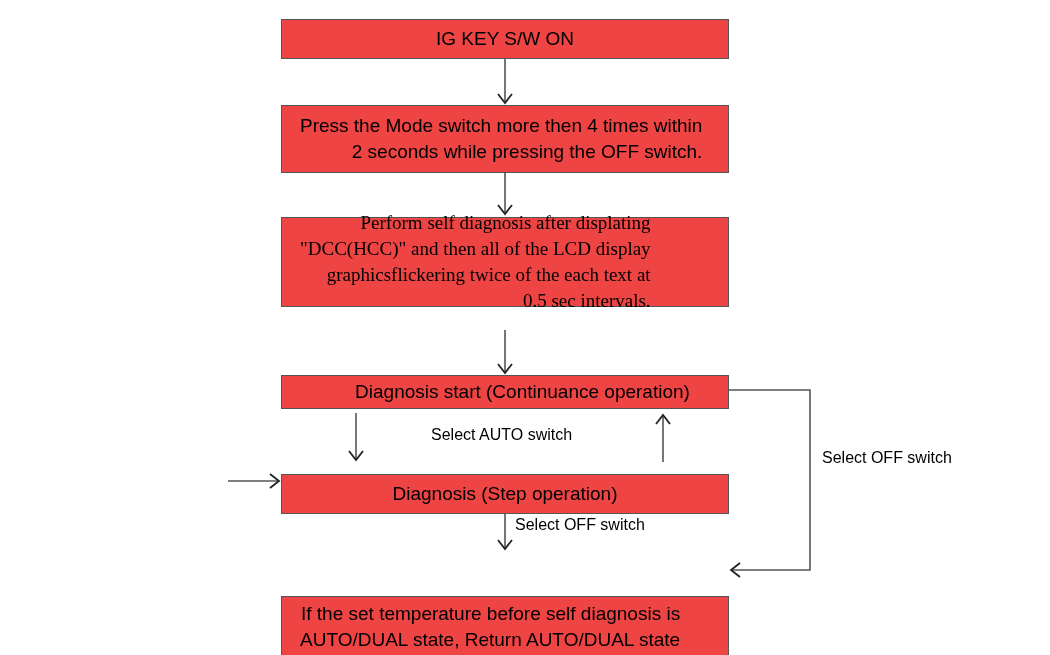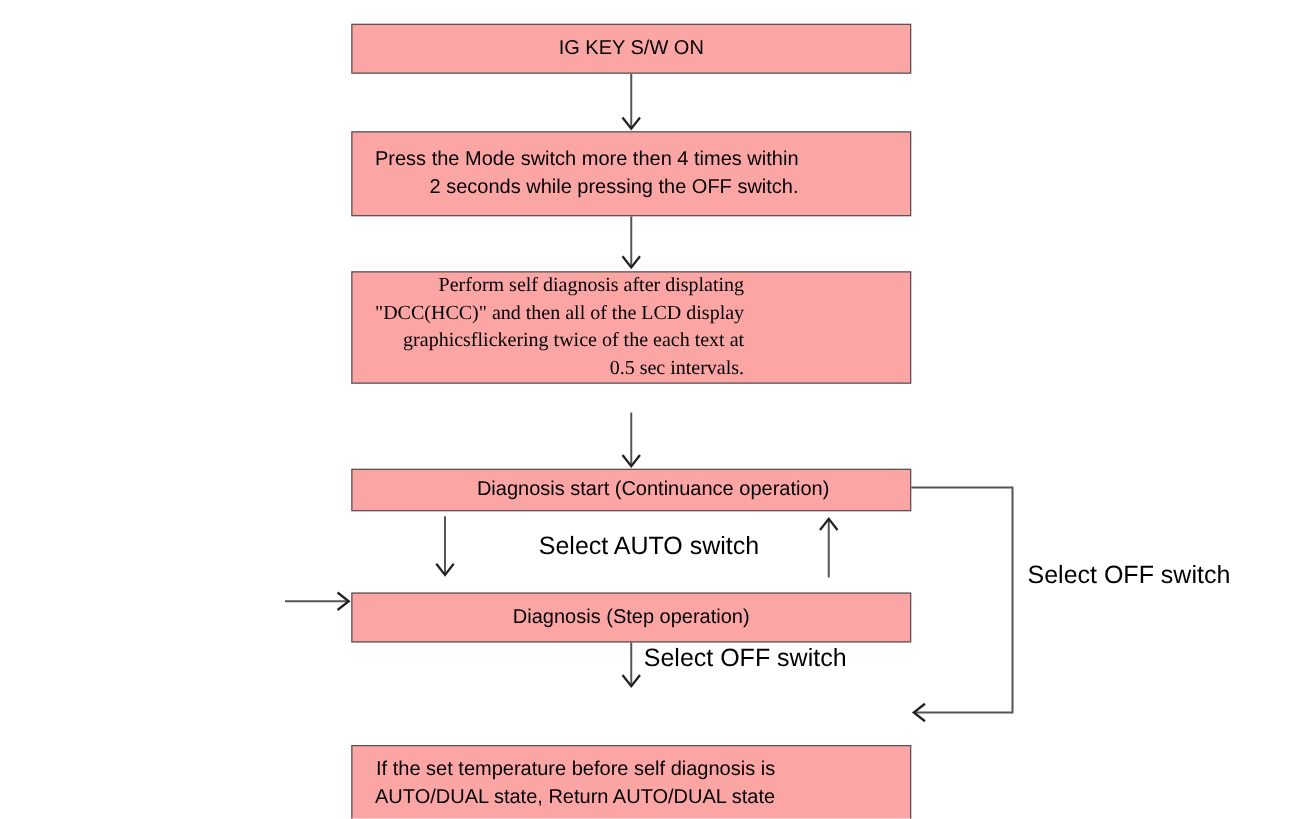--- a/index.html
+++ b/index.html
@@ -16,40 +16,40 @@
     position: relative;
     width: 1050px;
     height: 655px;
     background: #ffffff;
     overflow: hidden;
   }
   .node {
     position: absolute;
     box-sizing: border-box;
     border: 1.5px solid #555555;
-    background: #fca5a5;
+    background: #ef4444;
     display: flex;
     align-items: center;
-    font-size: 16px;
+    font-size: 19px;
     line-height: 1.38;
     color: #000000;
     white-space: pre-line;
   }
   .node.center {
     justify-content: center;
     text-align: center;
   }
   .node.left {
     justify-content: flex-start;
     text-align: right;
     padding-left: 18px;
   }
   .edge-label {
     position: absolute;
-    font-size: 20px;
+    font-size: 16px;
     line-height: 1.38;
     color: #000000;
     white-space: pre-line;
     text-align: left;
   }
   svg.wires {
     position: absolute;
     left: 0;
     top: 0;
     width: 1050px;

